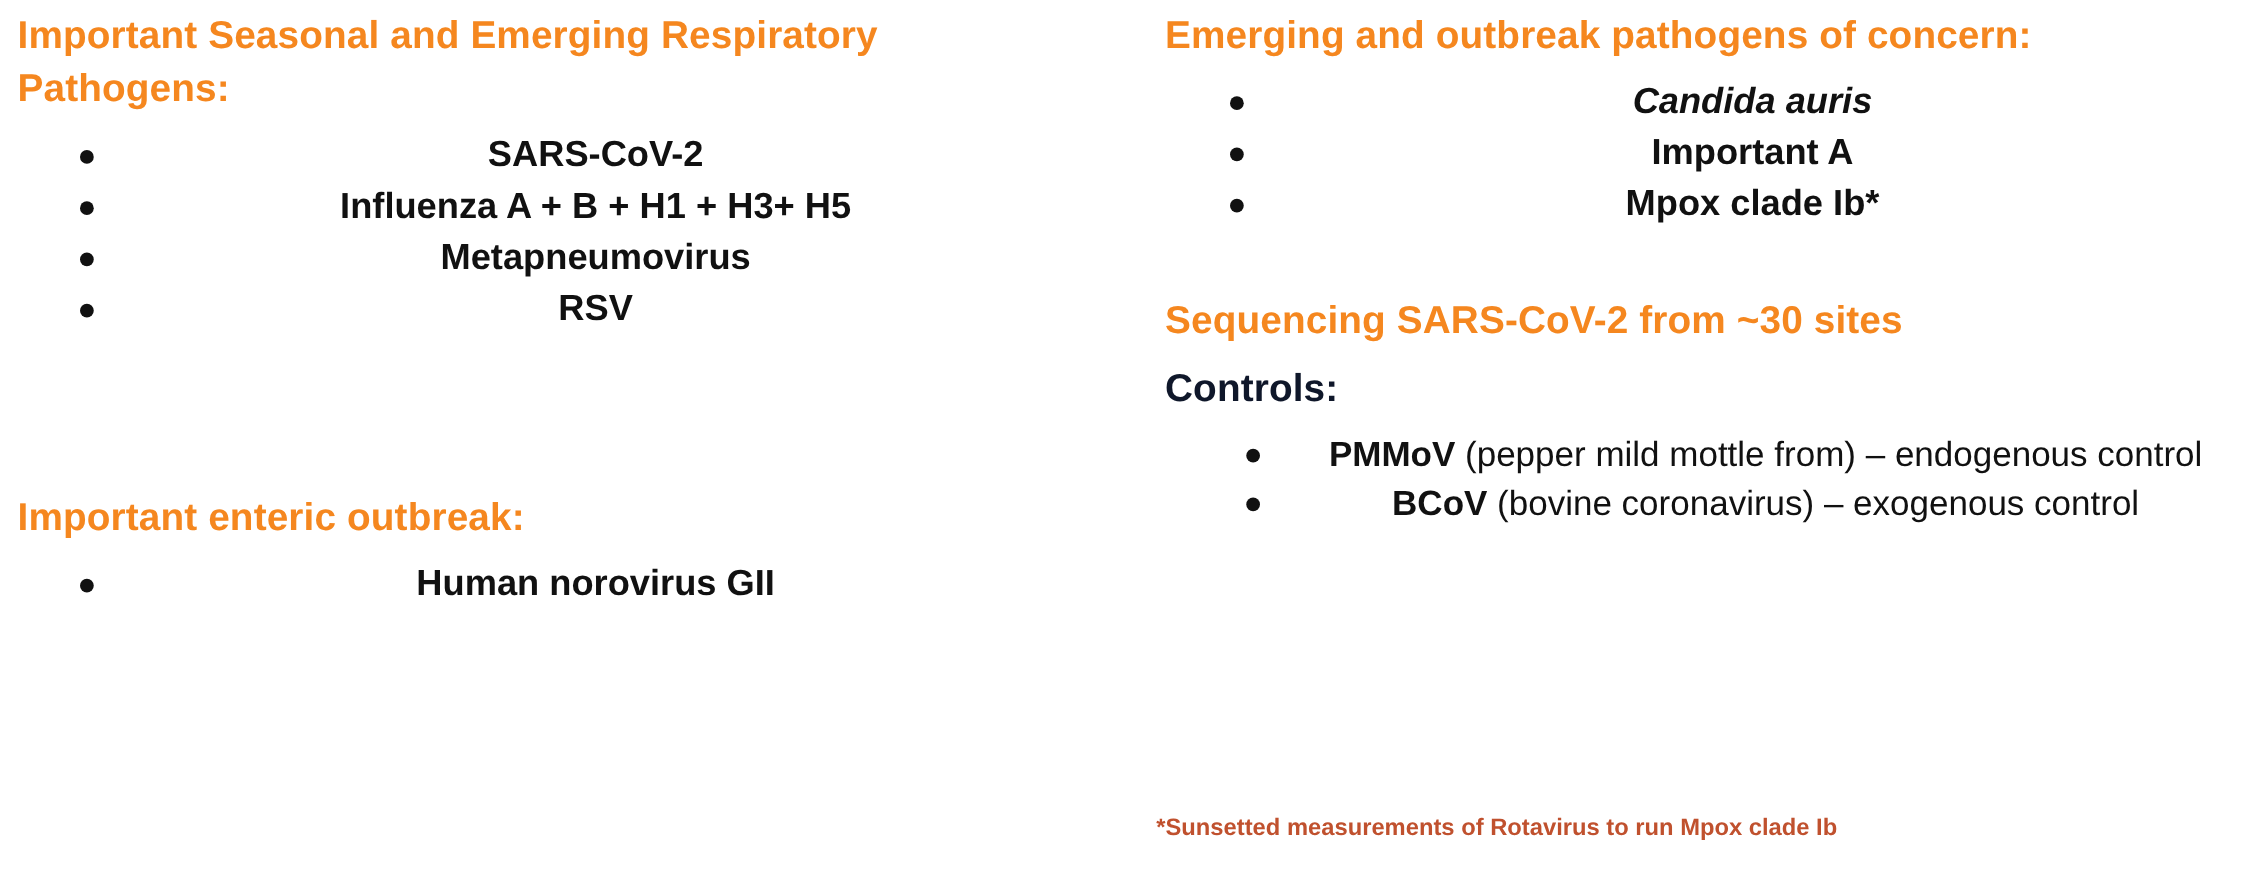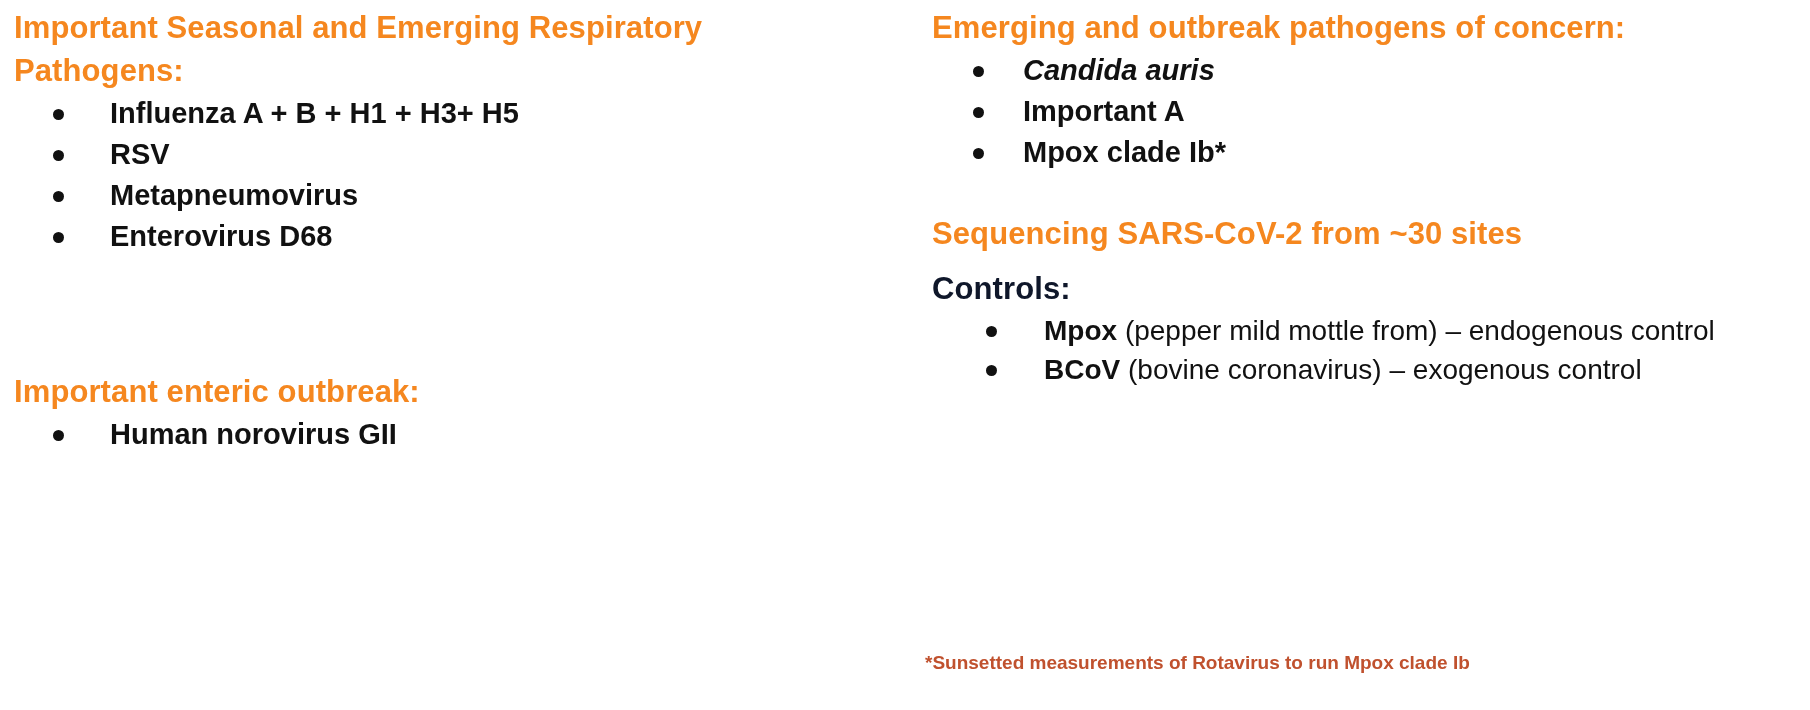--- a/index.html
+++ b/index.html
@@ -46,22 +46,23 @@
     letter-spacing: 0.1px;
     margin: 0;
   }
   .heading.teal {
     color: #0f172a;
   }
 
   
   ul.blist {
     list-style: none;
-    margin: 1px;
+    margin: 12px;
     padding: 0;
+    text-align: center;
   }
   ul.blist > li {
     position: relative;
     font-size: 29px;
     line-height: 41px;
     font-weight: 700;
     color: #111111;
     padding-left: 95px;
     margin: 0;
   }
@@ -121,34 +122,34 @@
 
 <div class="slide">
 
   <div class="col-left">
 
     <h2 class="heading">Important Seasonal and Emerging Respiratory Pathogens:</h2>
 
     <ul class="blist">
       <li>
         <span class="bullet"></span>
+        <span>SARS-CoV-2</span>
+      </li>
+      <li>
+        <span class="bullet"></span>
         <span>Influenza A + B + H1 + H3+ H5</span>
       </li>
       <li>
         <span class="bullet"></span>
+        <span>Metapneumovirus</span>
+      </li>
+      <li>
+        <span class="bullet"></span>
         <span>RSV</span>
       </li>
-      <li>
-        <span class="bullet"></span>
-        <span>Metapneumovirus</span>
-      </li>
-      <li>
-        <span class="bullet"></span>
-        <span>Enterovirus D68</span>
-      </li>
     </ul>
 
     <div class="gap-enteric"></div>
 
     <h2 class="heading">Important enteric outbreak:</h2>
 
     <ul class="blist">
       <li>
         <span class="bullet"></span>
         <span>Human norovirus GII</span>
@@ -180,21 +181,21 @@
 
     <h2 class="heading">Sequencing SARS-CoV-2 from ~30 sites</h2>
 
     <div class="gap-controls"></div>
 
     <h3 class="heading teal">Controls:</h3>
 
     <ul class="blist controls">
       <li>
         <span class="bullet"></span>
-        <span class="strong">Mpox</span><span> (pepper mild mottle from) – endogenous control</span>
+        <span class="strong">PMMoV</span><span> (pepper mild mottle from) – endogenous control</span>
       </li>
       <li>
         <span class="bullet"></span>
         <span class="strong">BCoV</span><span> (bovine coronavirus) – exogenous control</span>
       </li>
     </ul>
 
   </div>
 
   <div class="footnote">*Sunsetted measurements of Rotavirus to run Mpox clade Ib</div>

